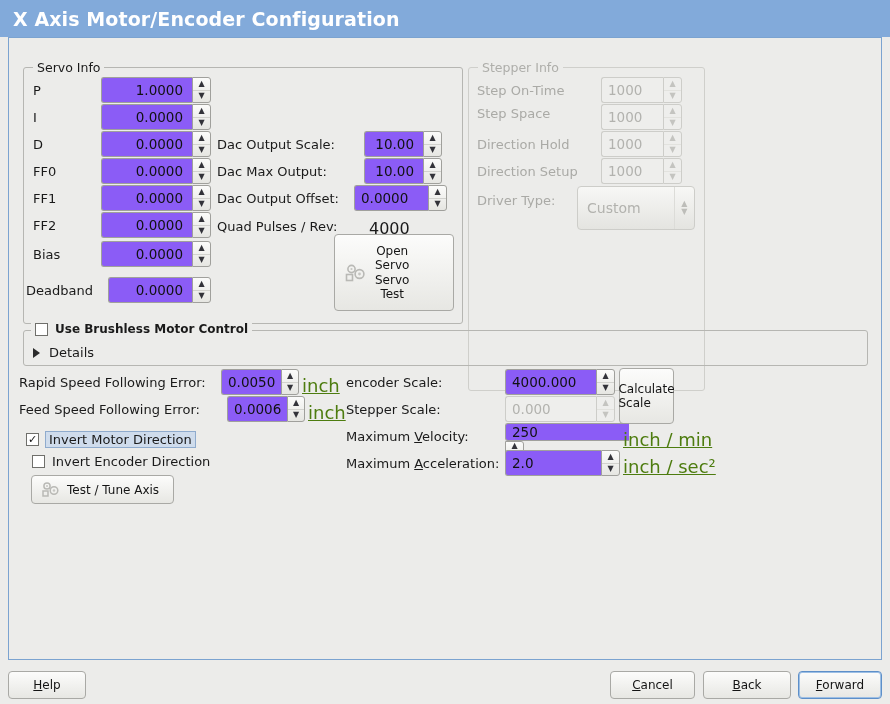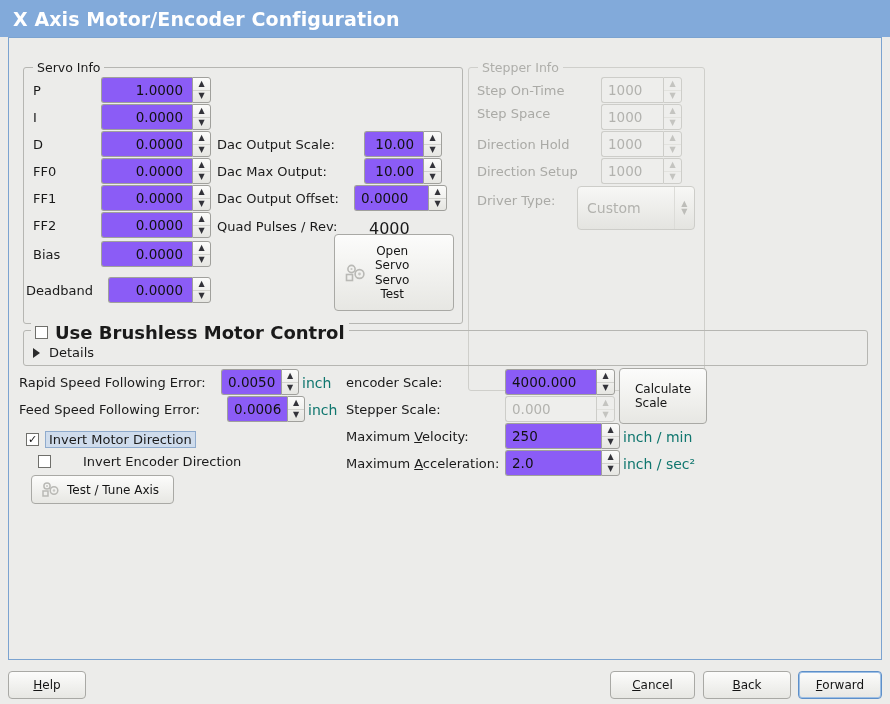--- a/index.html
+++ b/index.html
@@ -29,21 +29,21 @@
   .group{position:absolute;border:1px solid #b6b6b2;border-radius:3px;box-sizing:border-box;}
   .group>.legend{
     position:absolute;top:-8px;left:9px;background:#ececea;padding:0 4px;font-size:12.5px;
   }
   .group.disabled>.legend{color:#aeaeaa;}
   .group.disabled{border-color:#cfcfcb;}
 
   
   .lab{position:absolute;font-size:13px;color:#1a1a1a;white-space:nowrap;}
   .lab.dim{color:#aaaaa6;}
-  .unit{position:absolute;font-size:14px;color:#0f766e;white-space:nowrap;}
+  .unit{position:absolute;font-size:18px;color:#4d7c0f;white-space:nowrap;text-decoration:underline;}
   u.mn{text-decoration:underline;}
 
   
   .spin{position:absolute;display:flex;height:26px;box-sizing:border-box;}
   .spin .fld{
     flex:1;background:#8b5cf6;border:1px solid #a0a09c;border-right:none;
     border-radius:3px 0 0 3px;box-sizing:border-box;
     display:flex;align-items:center;padding:0 6px;font-size:13.5px;color:#111;
   }
   .spin.ralign .fld{justify-content:flex-end;padding-right:9px;}
@@ -94,21 +94,21 @@
   .gears svg{position:absolute;left:0;top:0;}
 
   
   .cb{position:absolute;display:flex;align-items:center;}
   .cb .box{
     width:13px;height:13px;background:#fff;border:1px solid #6f6f6b;
     box-sizing:border-box;display:flex;align-items:center;justify-content:center;
     font-size:11px;color:#111;line-height:1;
   }
   .cb .txt{margin-left:7px;font-size:13px;white-space:nowrap;}
-  .cb .txt.b{font-weight:bold;font-size:18px;}
+  .cb .txt.b{font-weight:bold;font-size:12px;}
   .cb .txt.hl{background:#cfdcec;border:1px solid #8fabcd;padding:0 3px;margin-left:6px;}
 
   
   .expander{position:absolute;display:flex;align-items:center;}
   .expander .tri{
     width:0;height:0;border-left:7px solid #2b2b2b;
     border-top:5px solid transparent;border-bottom:5px solid transparent;
   }
   .expander .txt{margin-left:9px;font-size:13px;}
 
@@ -321,21 +321,21 @@
         <span class="up">▲</span>
         <span class="dn">▼</span>
       </div>
     </div>
     <span class="unit" style="left:299px;top:364px;">inch</span>
 
     <div class="cb" style="left:17px;top:393px;">
       <span class="box">✓</span>
       <span class="txt hl">Invert Motor Direction</span>
     </div>
-    <div class="cb" style="left:29px;top:416px;gap:25px;">
+    <div class="cb" style="left:23px;top:416px;">
       <span class="box"></span>
       <span class="txt">Invert Encoder Direction</span>
     </div>
 
     <div class="btn" style="left:22px;top:437px;width:143px;height:29px;justify-content:flex-start;padding-left:8px;">
       <span class="gears" style="width:22px;flex:0 0 22px;height:19px;">
         <svg width="22" height="19" viewBox="0 0 22 19">
           <g fill="none" stroke="#b9b9b5" stroke-width="1.5">
             <circle cx="7" cy="6" r="3.1"></circle>
             <circle cx="14" cy="10.5" r="3.8"></circle>
@@ -361,29 +361,29 @@
 
     <span class="lab" style="left:337px;top:364px;">Stepper Scale:</span>
     <div class="spin dis" style="left:496px;top:358px;width:110px;">
       <div class="fld">0.000</div>
       <div class="btns">
         <span class="up">▲</span>
         <span class="dn">▼</span>
       </div>
     </div>
 
-    <div class="btn" style="left:610px;top:330px;width:88px;height:56px;">
+    <div class="btn" style="left:610px;top:330px;width:55px;height:56px;">
       <span class="stack">
         <span>Calculate</span>
         <span>Scale</span>
       </span>
     </div>
 
     <span class="lab" style="left:337px;top:391px;"><span>Maximum </span><u class="mn">V</u><span>elocity:</span></span>
-    <div class="spin" style="left:496px;top:385px;width:115px;">
+    <div class="spin" style="left:496px;top:385px;width:124px;flex-direction:column;">
       <div class="fld">250</div>
       <div class="btns">
         <span class="up">▲</span>
         <span class="dn">▼</span>
       </div>
     </div>
     <span class="unit" style="left:614px;top:391px;">inch / min</span>
 
     <span class="lab" style="left:337px;top:418px;"><span>Maximum </span><u class="mn">A</u><span>cceleration:</span></span>
     <div class="spin" style="left:496px;top:412px;width:115px;">

